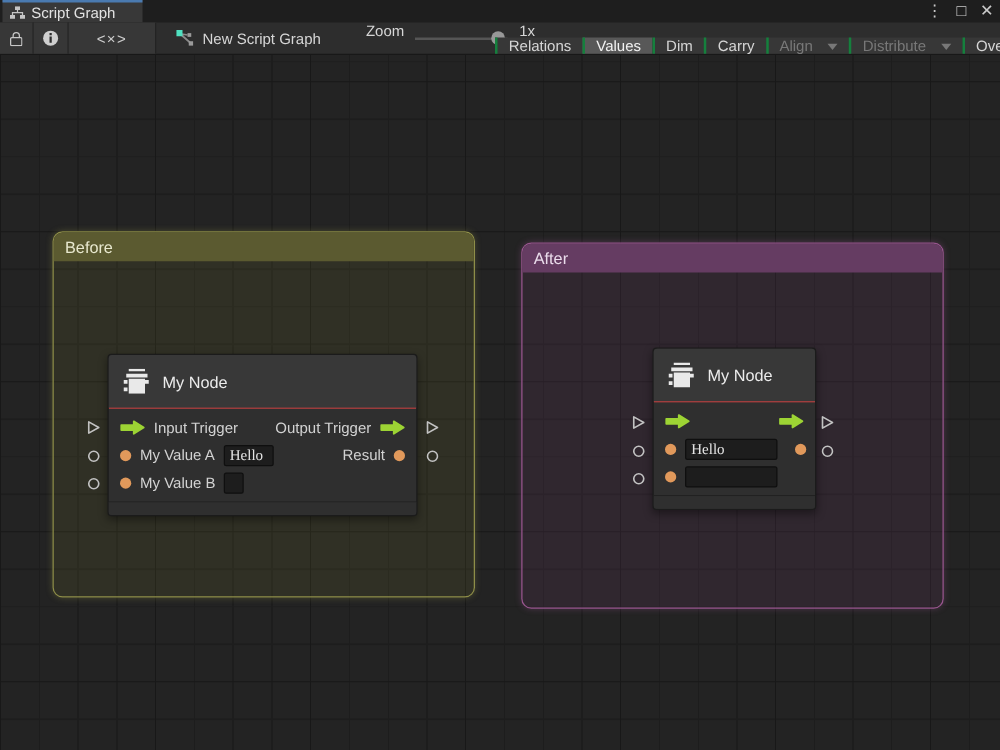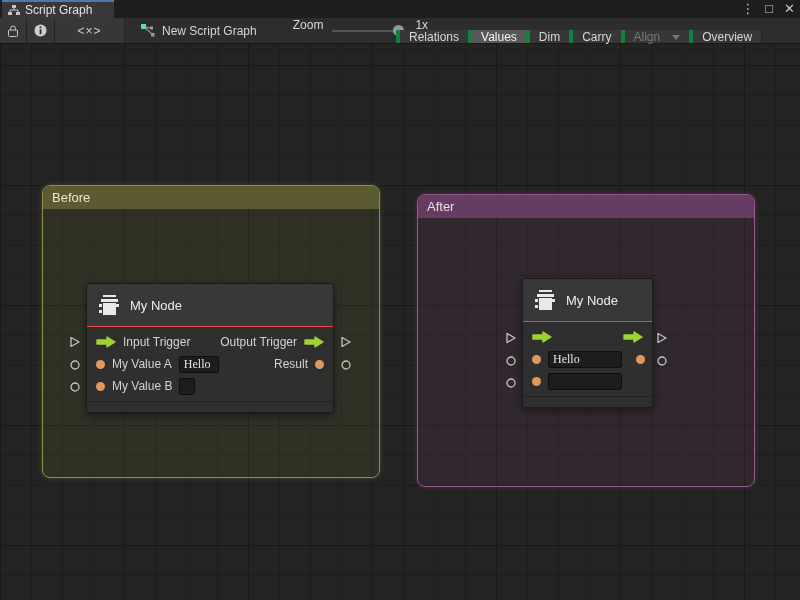--- a/index.html
+++ b/index.html
@@ -38,21 +38,21 @@
   .tbtn.code { width:70px; color:#cfcfcf; letter-spacing:1px; }
   .crumb { display:flex; align-items:center; gap:7px; padding:0 10px; margin-left:6px; }
   .zoomarea { display:flex; gap:9px; margin-left:26px; }
   .slider { position:relative; width:74px; height:25px; }
   .slider .track { position:absolute; left:0; right:0; top:12px; height:2px; background:#555; }
   .slider .handle { position:absolute; right:2px; top:7px; width:11px; height:11px; border-radius:50%; background:#989898; }
 
   .tb-right { position:absolute; left:396px; top:0; height:25px; display:flex; align-items:stretch; white-space:nowrap; }
   .tbtn2 {
     display:flex; align-items:center; gap:5px; padding:0 9px;
-    background:#373737; border-left:4px solid #15803d;margin-top:12px;
+    background:#373737; border-left:2px solid #15803d;margin-top:12px;
   }
   .tbtn2:last-child { border-right:1px solid #252525; }
   .tbtn2.active { background:#585858; color:#f2f2f2; }
   .tbtn2.disabled { color:#787878;gap:12px; }
   .caret { width:0; height:0; border-left:4px solid transparent; border-right:4px solid transparent; border-top:5px solid #787878; margin-top:2px; }
 
   
   .canvas {
     position:absolute; top:44px; left:0; width:800px; height:556px;
     background-color:#232323;
@@ -175,20 +175,24 @@
       <span>Values</span>
     </div>
     <div class="tbtn2">
       <span>Dim</span>
     </div>
     <div class="tbtn2">
       <span>Carry</span>
     </div>
     <div class="tbtn2 disabled">
       <span>Align</span>
+      <span class="caret"></span>
+    </div>
+    <div class="tbtn2 disabled">
+      <span>Distribute</span>
       <span class="caret"></span>
     </div>
     <div class="tbtn2">
       <span>Overview</span>
     </div>
 
   </div>
 </div>
 
 <div class="canvas">

